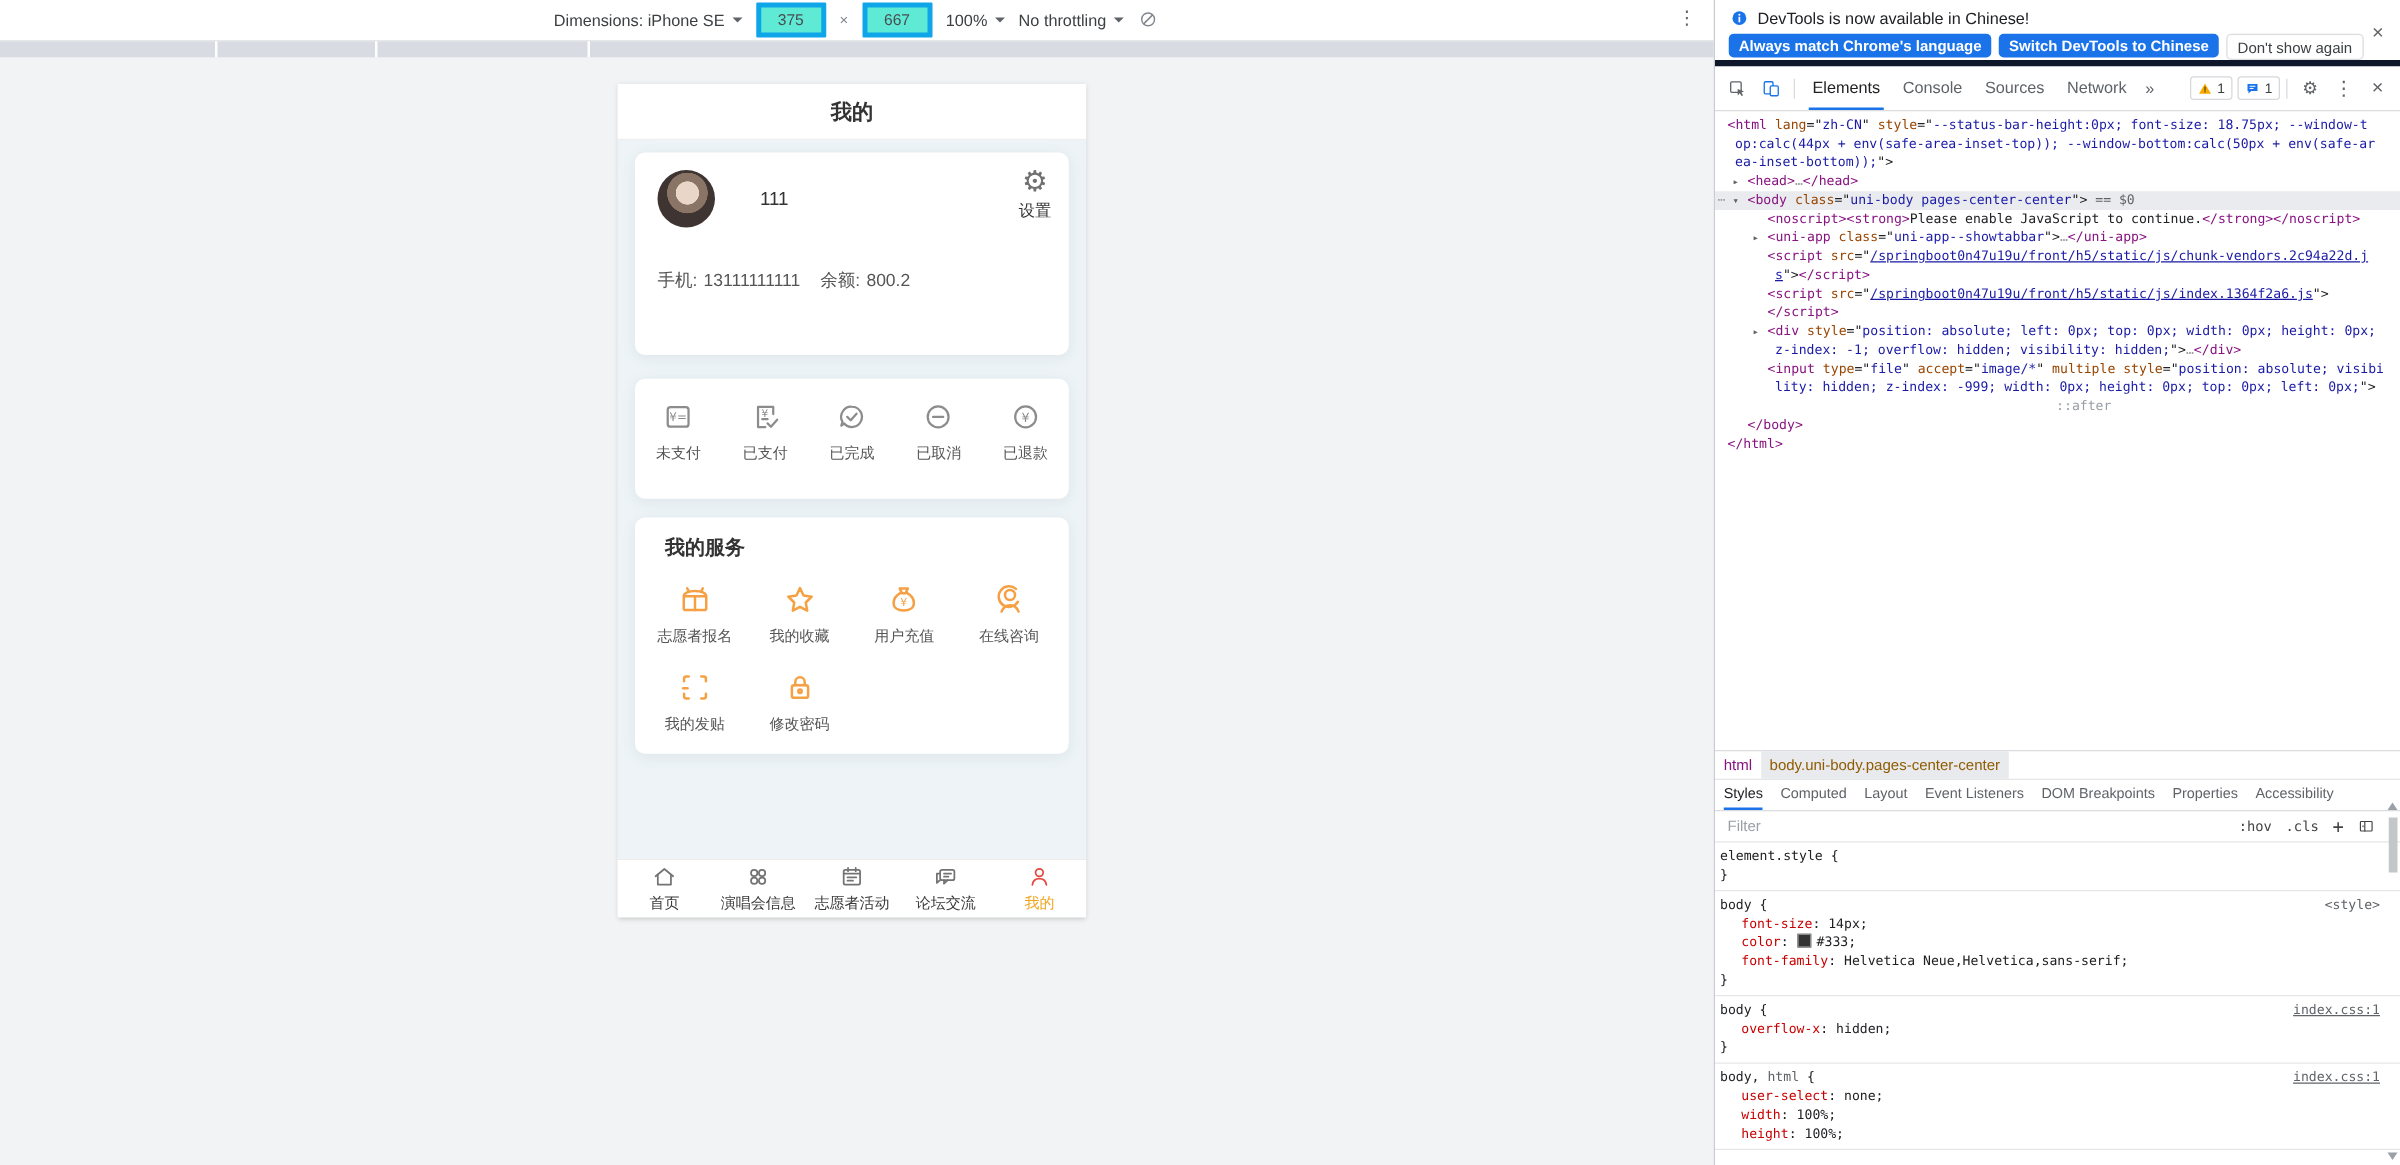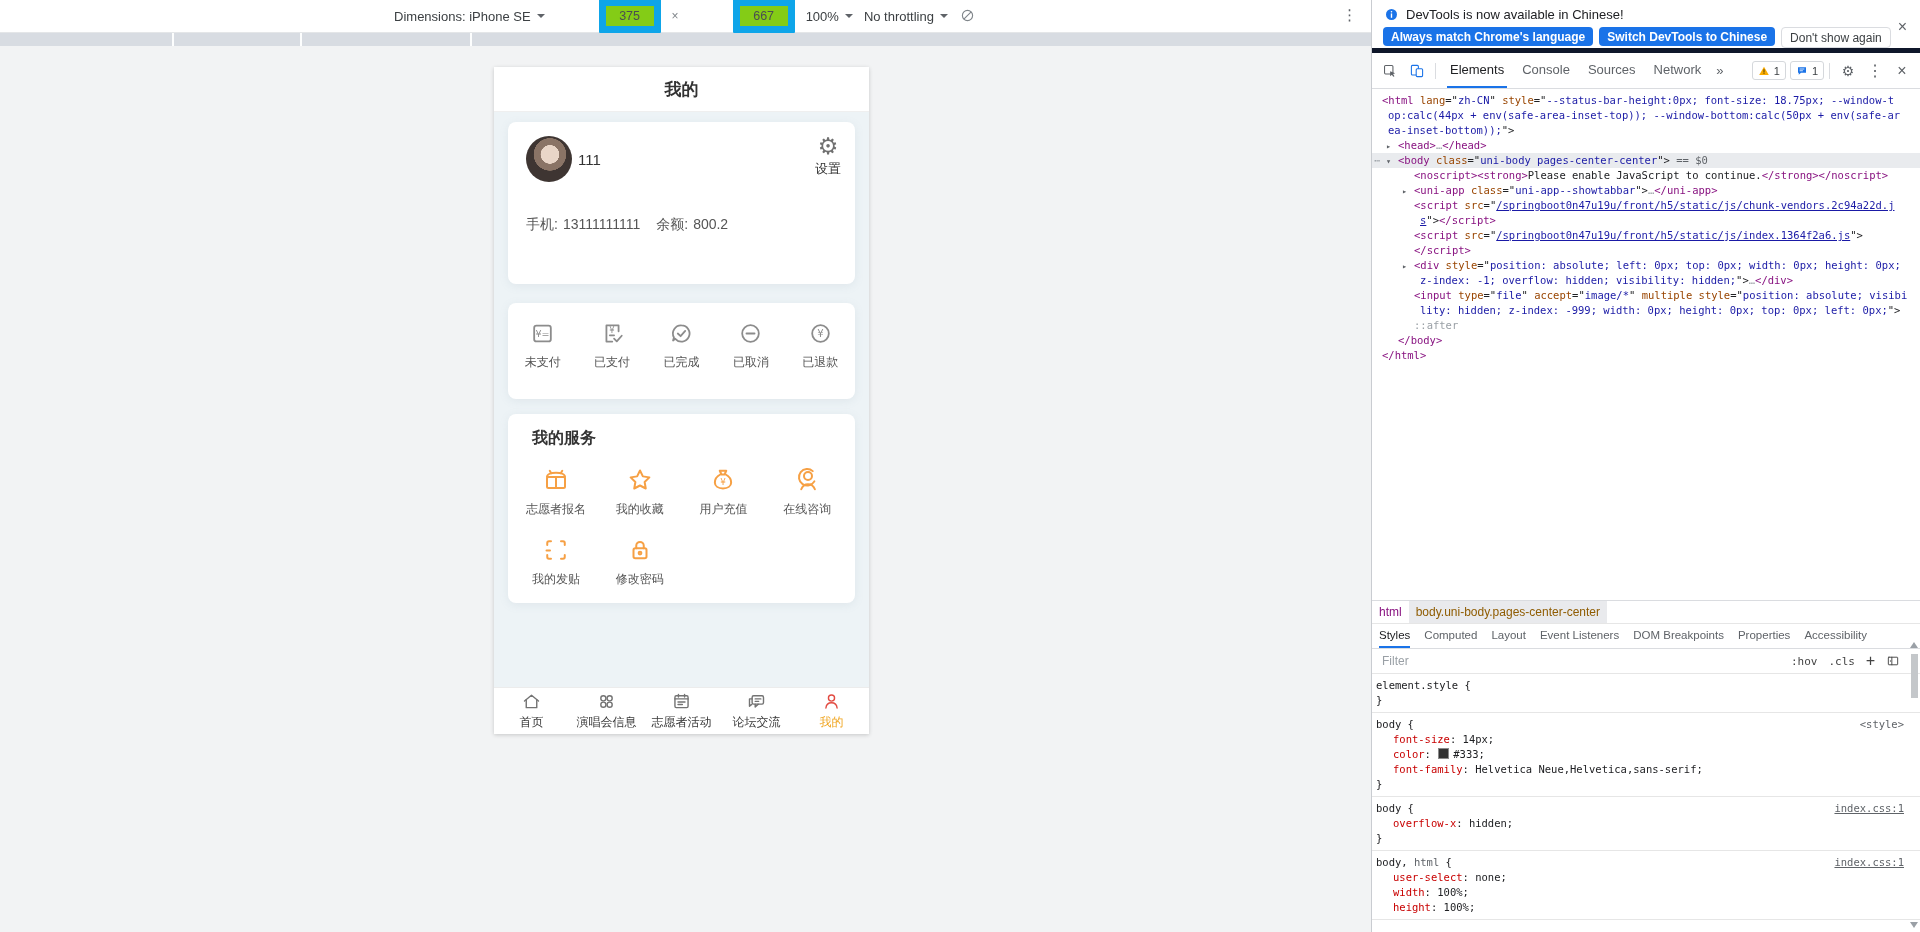--- a/index.html
+++ b/index.html
@@ -6,43 +6,43 @@
     font-family:"Liberation Sans",sans-serif;-webkit-font-smoothing:antialiased;}
   .screen{position:relative;width:1920px;height:932px;}
 
   
   .left-region{position:absolute;left:0;top:0;width:1371px;height:932px;background:#f2f3f4;}
   .dev-toolbar{position:relative;height:32px;background:#fff;border-bottom:1px solid #e4e6e8;
     display:flex;align-items:center;justify-content:center;gap:11px;font-size:13px;color:#3c4043;}
   .tb-ctl{display:flex;align-items:center;cursor:default;}
   .caret{width:0;height:0;border-left:4px solid transparent;border-right:4px solid transparent;
     border-top:4px solid #5f6368;display:inline-block;margin-left:6px;}
-  .tb-input{width:44px;height:18px;border:7px solid #0ea5e9;background:#84cc16;color:#4a4d51;
-    font-size:12.5px;text-align:center;font-family:"Liberation Sans",sans-serif;border-radius:1px;margin-left:43px;}
+  .tb-input{width:44px;height:18px;border:4px solid #0ea5e9;background:#5eead4;color:#4a4d51;
+    font-size:12.5px;text-align:center;font-family:"Liberation Sans",sans-serif;border-radius:1px;}
   .tb-times{color:#80868b;font-size:12px;}
   .tb-rotate{width:18px;height:18px;color:#80868b;display:inline-flex;}
   .tb-rotate svg{width:17px;height:17px;}
   .tb-kebab{position:absolute;right:14px;top:6px;color:#5f6368;font-size:15px;line-height:18px;}
   .mq-band{height:13px;background:#d8dce2;position:relative;border-bottom:1px solid #e8eaec;}
   .mq-sep{position:absolute;top:0;bottom:0;width:2px;background:rgba(255,255,255,.95);}
   .mq-sep:nth-child(1){left:172px;} .mq-sep:nth-child(2){left:300px;} .mq-sep:nth-child(3){left:470px;}
   .page-area{position:absolute;left:0;right:0;top:46px;bottom:0;background:#f2f3f4;}
 
   
   .device{position:absolute;left:494px;top:21px;width:375px;height:667px;background:#edf3f6;
     box-shadow:0 1px 4px rgba(0,0,0,.18);overflow:hidden;}
   .app-header{height:44px;background:#fff;border-bottom:1px solid #efefef;
     display:flex;align-items:center;justify-content:center;}
   .app-title{font-size:17px;font-weight:bold;color:#333;}
   .card{position:relative;background:#fff;border-radius:8px;margin:0 14px;
     box-shadow:0 2px 10px rgba(125,152,166,.12);}
   .card-user{margin-top:10px;height:162px;}
   .avatar{position:absolute;left:18px;top:14px;width:46px;height:46px;border-radius:50%;
     background:radial-gradient(circle at 52% 40%,#e9d6c8 0 25%,#8a7466 26% 44%,#3e3532 45% 100%);}
-  .user-name{position:absolute;left:70px;top:29px;font-size:15px;color:#333;}
+  .user-name{position:absolute;left:100px;top:29px;font-size:15px;color:#333;}
   .settings{position:absolute;right:14px;top:11px;text-align:center;}
   .gear-glyph{font-family:"DejaVu Sans",sans-serif;font-size:23px;line-height:26px;color:#707070;display:block;}
   .settings .lbl{font-size:13px;color:#333;margin-top:1px;}
   .user-info{position:absolute;left:18px;top:94px;font-size:14px;color:#555;display:flex;gap:5px;}
   .user-info .bal{margin-left:11px;}
   .card-orders{margin-top:19px;height:96px;display:flex;padding-top:17px;box-sizing:border-box;}
   .order-item{flex:1;display:flex;flex-direction:column;align-items:center;gap:7px;color:#8c8c8c;}
   .order-item .icn,.svc-item .icn,.tab-item .icn{display:inline-flex;}
   .order-item .icn{width:27px;height:27px;}
   .order-item .icn svg,.svc-item .icn svg,.tab-item .icn svg{width:100%;height:100%;}
@@ -438,21 +438,21 @@
         <div class="crow" style="padding-left: 42px;"><span class="ct">&lt;noscript&gt;</span><span class="ct">&lt;strong&gt;</span><span class="cp">Please enable JavaScript to continue.</span><span class="ct">&lt;/strong&gt;</span><span class="ct">&lt;/noscript&gt;</span></div>
         <div class="crow" style="padding-left: 42px;"><span class="mark" style="left: 30px;">▸</span><span class="ct">&lt;uni-app</span><span class="ca"> class</span><span class="cp">="</span><span class="cv">uni-app--showtabbar</span><span class="cp">"&gt;</span><span class="cg">…</span><span class="ct">&lt;/uni-app&gt;</span></div>
         <div class="crow" style="padding-left: 42px;"><span class="ct">&lt;script</span><span class="ca"> src</span><span class="cp">="</span><span class="cl">/springboot0n47u19u/front/h5/static/js/chunk-vendors.2c94a22d.j</span></div>
         <div class="crow" style="padding-left: 48px;"><span class="cl">s</span><span class="cp">"&gt;</span><span class="ct">&lt;/script&gt;</span></div>
         <div class="crow" style="padding-left: 42px;"><span class="ct">&lt;script</span><span class="ca"> src</span><span class="cp">="</span><span class="cl">/springboot0n47u19u/front/h5/static/js/index.1364f2a6.js</span><span class="cp">"&gt;</span></div>
         <div class="crow" style="padding-left: 42px;"><span class="ct">&lt;/script&gt;</span></div>
         <div class="crow" style="padding-left: 42px;"><span class="mark" style="left: 30px;">▸</span><span class="ct">&lt;div</span><span class="ca"> style</span><span class="cp">="</span><span class="cv">position: absolute; left: 0px; top: 0px; width: 0px; height: 0px;</span></div>
         <div class="crow" style="padding-left: 48px;"><span class="cv">z-index: -1; overflow: hidden; visibility: hidden;</span><span class="cp">"&gt;</span><span class="cg">…</span><span class="ct">&lt;/div&gt;</span></div>
         <div class="crow" style="padding-left: 42px;"><span class="ct">&lt;input</span><span class="ca"> type</span><span class="cp">="</span><span class="cv">file</span><span class="cp">" </span><span class="ca">accept</span><span class="cp">="</span><span class="cv">image/*</span><span class="cp">" </span><span class="ca">multiple</span><span class="cp"> </span><span class="ca">style</span><span class="cp">="</span><span class="cv">position: absolute; visibi</span></div>
         <div class="crow" style="padding-left: 48px;"><span class="cv">lity: hidden; z-index: -999; width: 0px; height: 0px; top: 0px; left: 0px;</span><span class="cp">"&gt;</span></div>
-        <div class="crow" style="padding-left: 42px;"><span class="cg">::after</span></div>
+        <div class="crow" style="padding-left: 42px; text-align: center;"><span class="cg">::after</span></div>
         <div class="crow" style="padding-left: 26px;"><span class="ct">&lt;/body&gt;</span></div>
         <div class="crow" style="padding-left: 10px;"><span class="ct">&lt;/html&gt;</span></div>
       </div>
 
     <div class="crumbs" id="crumbs">
         <span class="crumb">html</span>
         <span class="crumb selected">body.uni-body.pages-center-center</span>
       </div>
 
     <div class="stabs" id="styles-tabs">

